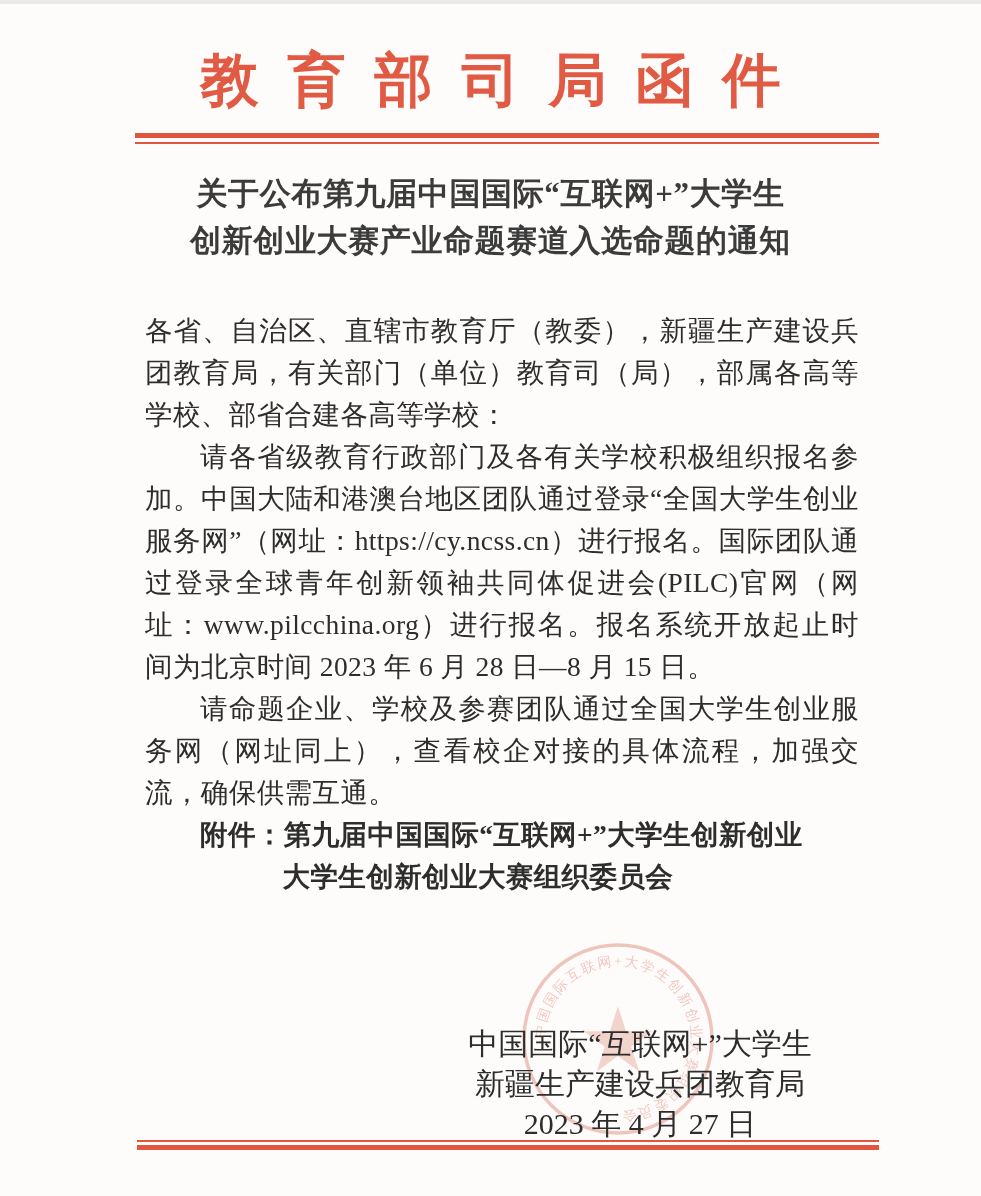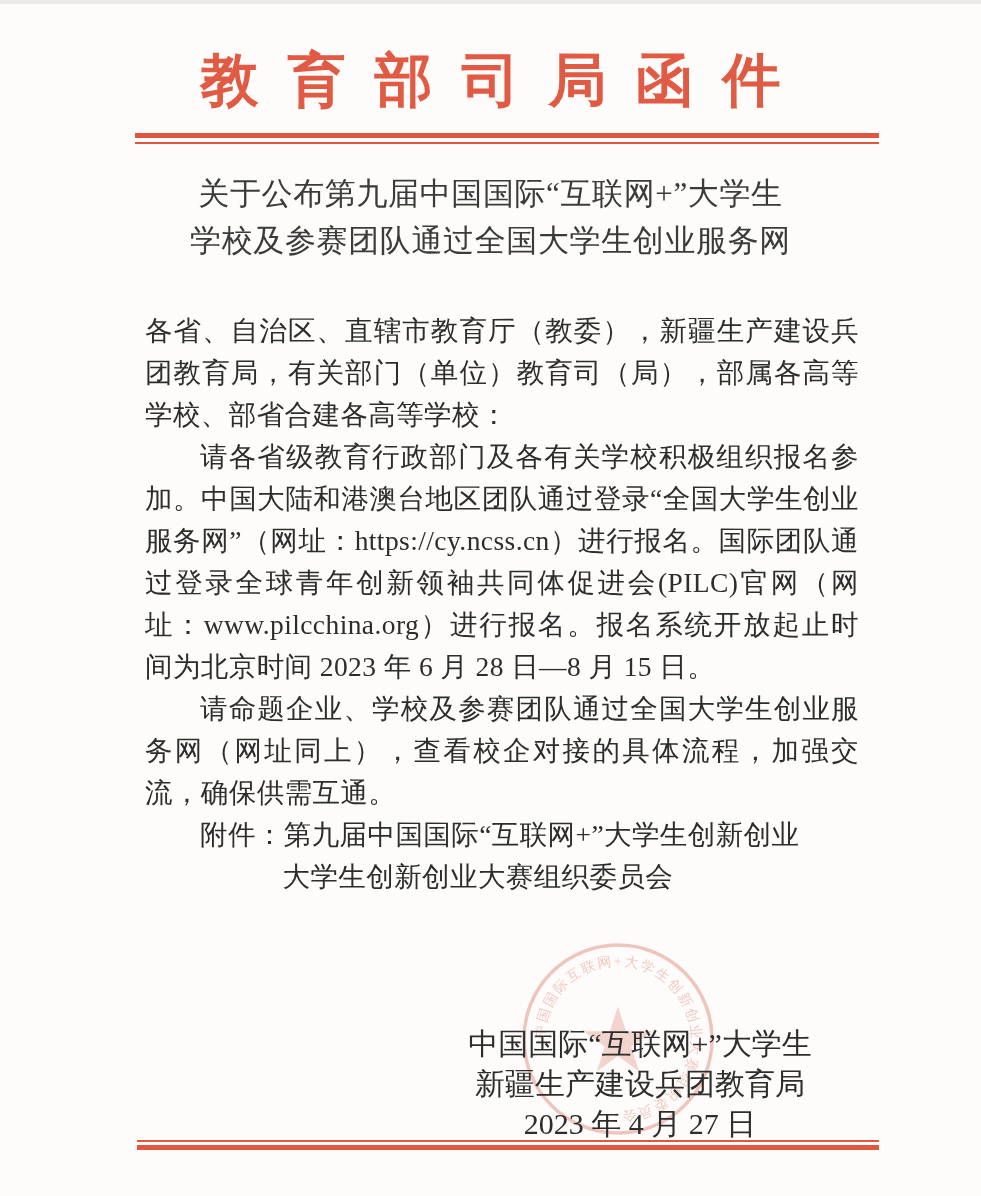--- a/index.html
+++ b/index.html
@@ -48,21 +48,21 @@
   .rule-bottom .thin  { height: 2px; background: #e0573f; }
   .rule-bottom .thick { height: 5px; background: #e0573f; margin-top: 3px; }
   
   .doc-title {
     position: absolute;
     top: 166px;
     left: 0;
     right: 0;
     text-align: center;
     font-size: 31px;
-    font-weight: normal;
+    font-weight: bold;
     color: #3b3b3b;
     line-height: 47px;
     letter-spacing: 0.02em;
   }
   
   .body-text {
     position: absolute;
     top: 306px;
     left: 145px;
     width: 714px;
@@ -70,20 +70,21 @@
     line-height: 42px;
     text-align: justify;
     color: #2d2d2d;
     letter-spacing: 0.015em;
   }
   .body-text p { margin: 0; }
   .body-text p.indent { text-indent: 2em; }
   .attachment {
     padding-left: 5em;
     text-indent: -3em;
+    font-weight: bold;
   }
   
   .signature {
     position: absolute;
     top: 1020px;
     left: 450px;
     width: 380px;
     text-align: center;
     font-size: 30px;
     line-height: 40px;
@@ -108,21 +109,21 @@
 
   <div class="letterhead">教育部司局函件</div>
 
   <div class="rule-top">
     <div class="thick"></div>
     <div class="thin"></div>
   </div>
 
   <div class="doc-title">
     <div>关于公布第九届中国国际“互联网+”大学生</div>
-    <div>学校及参赛团队通过全国大学生创业服务网</div>
+    <div>创新创业大赛产业命题赛道入选命题的通知</div>
   </div>
 
   <div class="body-text">
     <p>各省、自治区、直辖市教育厅（教委），新疆生产建设兵团教育局，有关部门（单位）教育司（局），部属各高等学校、部省合建各高等学校：</p>
     <p class="indent">请各省级教育行政部门及各有关学校积极组织报名参加。中国大陆和港澳台地区团队通过登录“全国大学生创业服务网”（网址：https://cy.ncss.cn）进行报名。国际团队通过登录全球青年创新领袖共同体促进会(PILC)官网（网址：www.pilcchina.org）进行报名。报名系统开放起止时间为北京时间 2023 年 6 月 28 日—8 月 15 日。</p>
     <p class="indent">请命题企业、学校及参赛团队通过全国大学生创业服务网（网址同上），查看校企对接的具体流程，加强交流，确保供需互通。</p>
     <p class="attachment"><span>附件：</span><span>第九届中国国际“互联网+”大学生创新创业</span><br><span>大学生创新创业大赛组织委员会</span></p>
   </div>
 
   <svg class="seal" viewBox="0 0 200 200">

